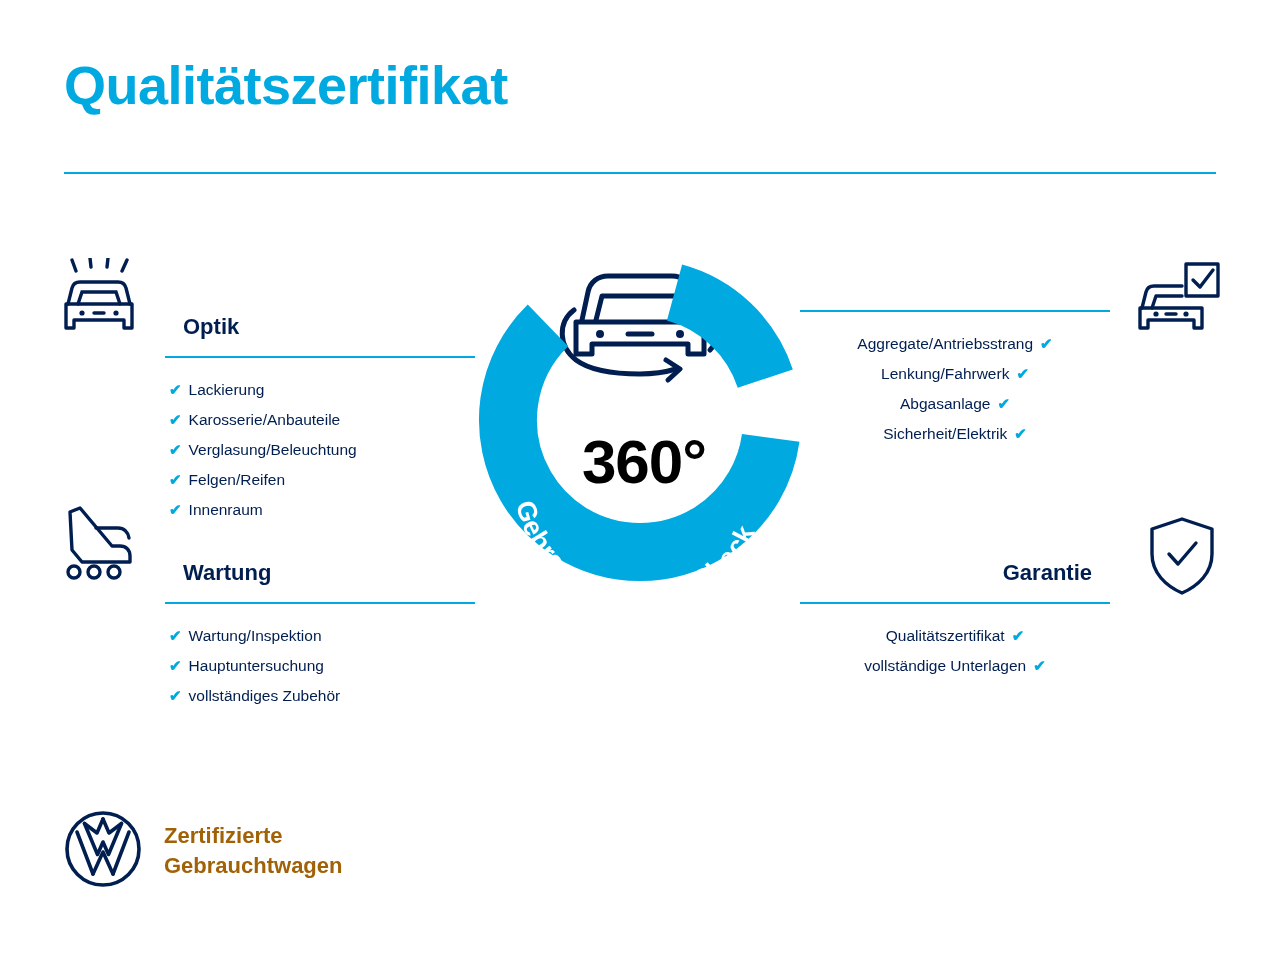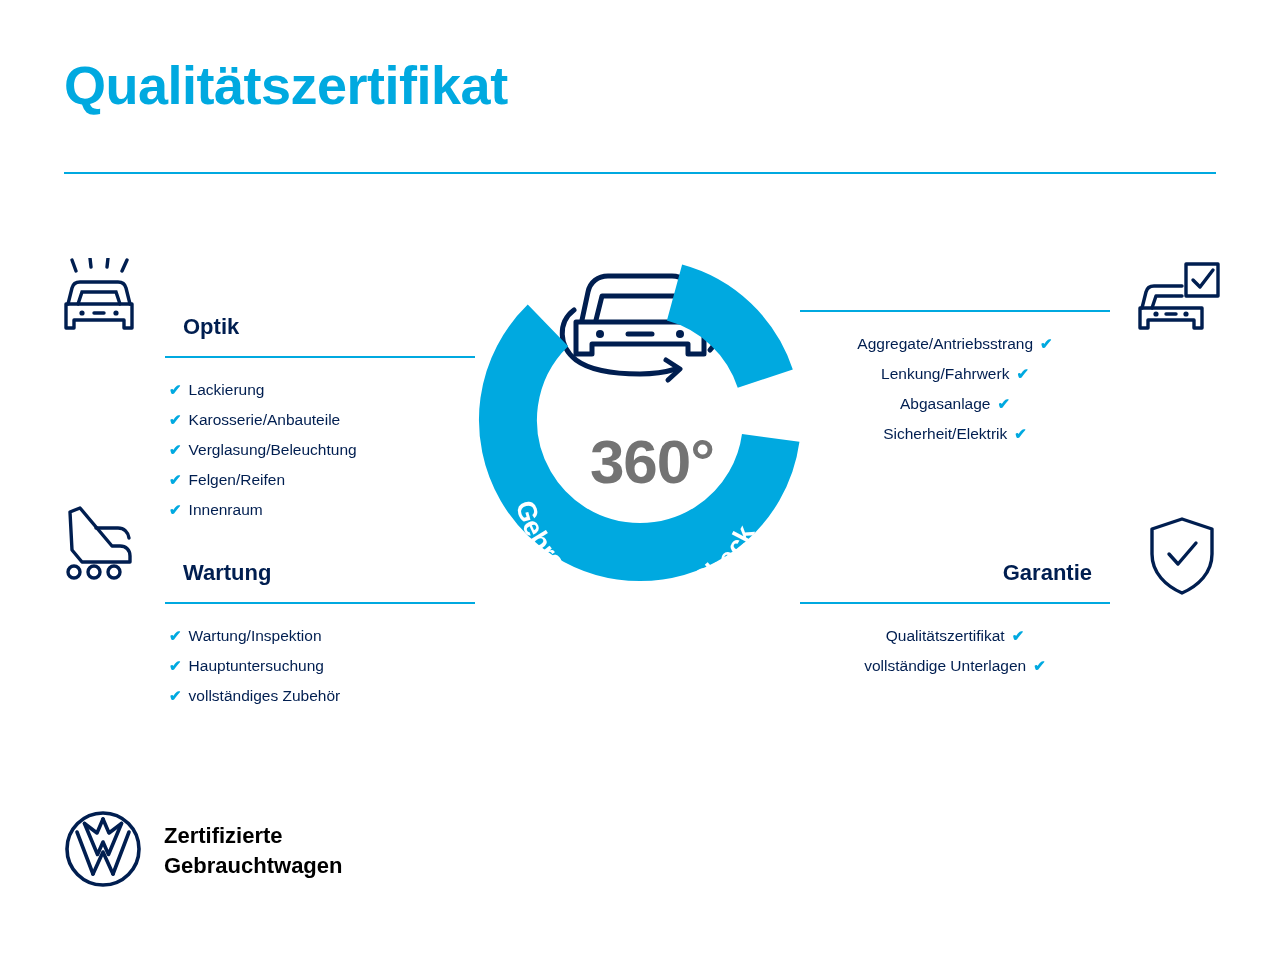--- a/index.html
+++ b/index.html
@@ -103,44 +103,44 @@
   .badge {
     position: absolute;
     left: 470px;
     top: 250px;
     width: 340px;
     height: 400px;
   }
   .badge svg { display: block; }
   .badge-360 {
     position: absolute;
-    left: 12px;
+    left: 4px;
     top: 176px;
     width: 340px;
     text-align: center;
     font-size: 62px;
     font-weight: bold;
-    color: #737373;
+    color: #000000;
     letter-spacing: -1px;
   }
 
   
   .footer {
     position: absolute;
     left: 64px;
     top: 810px;
     display: flex;
     align-items: center;
   }
   .footer-text {
     margin-left: 22px;
     font-size: 22px;
     font-weight: bold;
     line-height: 1.35;
-    color: #000000;
+    color: #a16207;
   }
 </style>
 </head>
 <body>
 
 <div class="page-title">Qualitätszertifikat</div>
 <div class="title-rule"></div>
 
 <div class="side-icon icon-optik">
   <svg width="78" height="85" viewBox="0 0 78 85" fill="none" stroke="#001e50" stroke-width="3.4" stroke-linecap="round">

